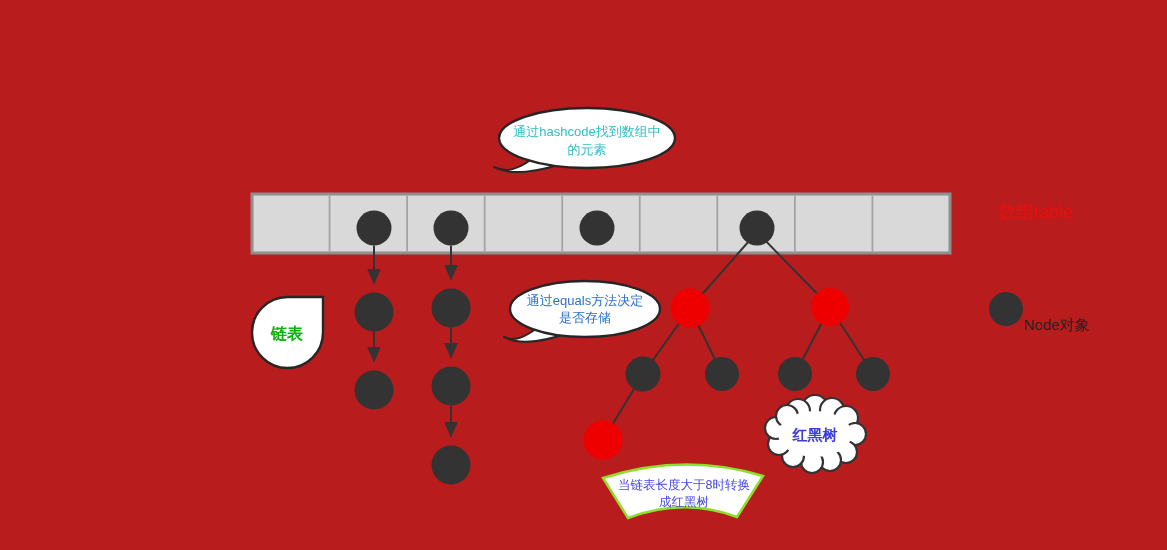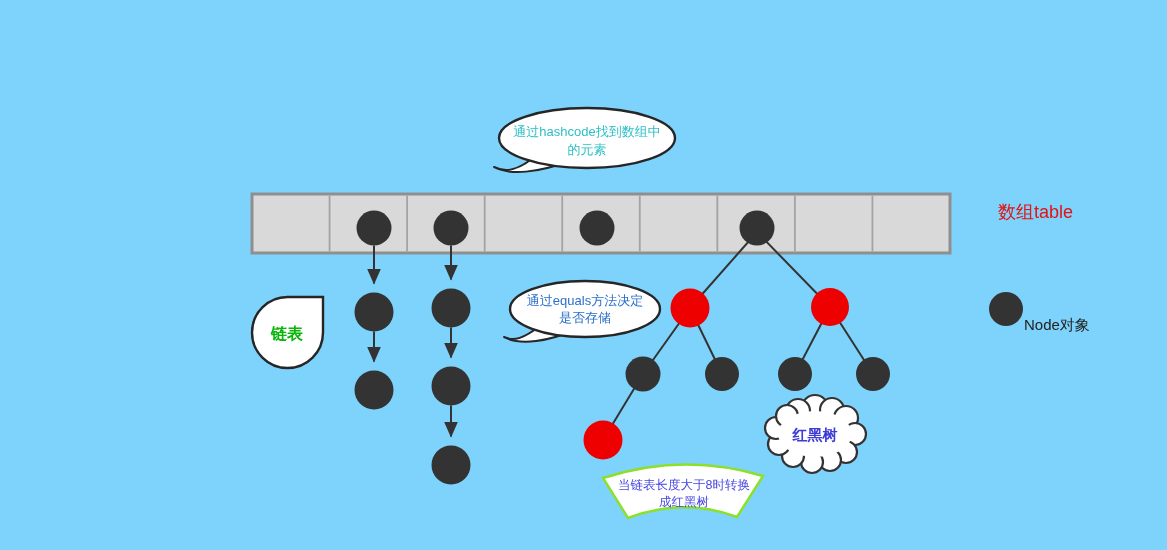--- a/index.html
+++ b/index.html
@@ -1,19 +1,19 @@
 <!DOCTYPE html>
 <html><head>
 <meta charset="utf-8">
 <style>
   html,body{margin:0;padding:0;background:#fff;}
   .canvas{
     position:relative;
     width:1167px;height:550px;
-    background:#7dd3fc;
+    background:#b91c1c;
     font-family:"Liberation Sans","DejaVu Sans",sans-serif;
     overflow:hidden;
   }
   svg text{
     font-family:"Liberation Sans","DejaVu Sans",sans-serif;
   }
   .outline{fill:#ffffff;stroke:#262626;stroke-width:2.4;}
   .tail{fill:#ffffff;stroke:#262626;stroke-width:2;stroke-linejoin:round;}
   .cloudbump{fill:#ffffff;stroke:#333333;stroke-width:2.2;}
   .cloudcore{fill:#ffffff;stroke:none;}

